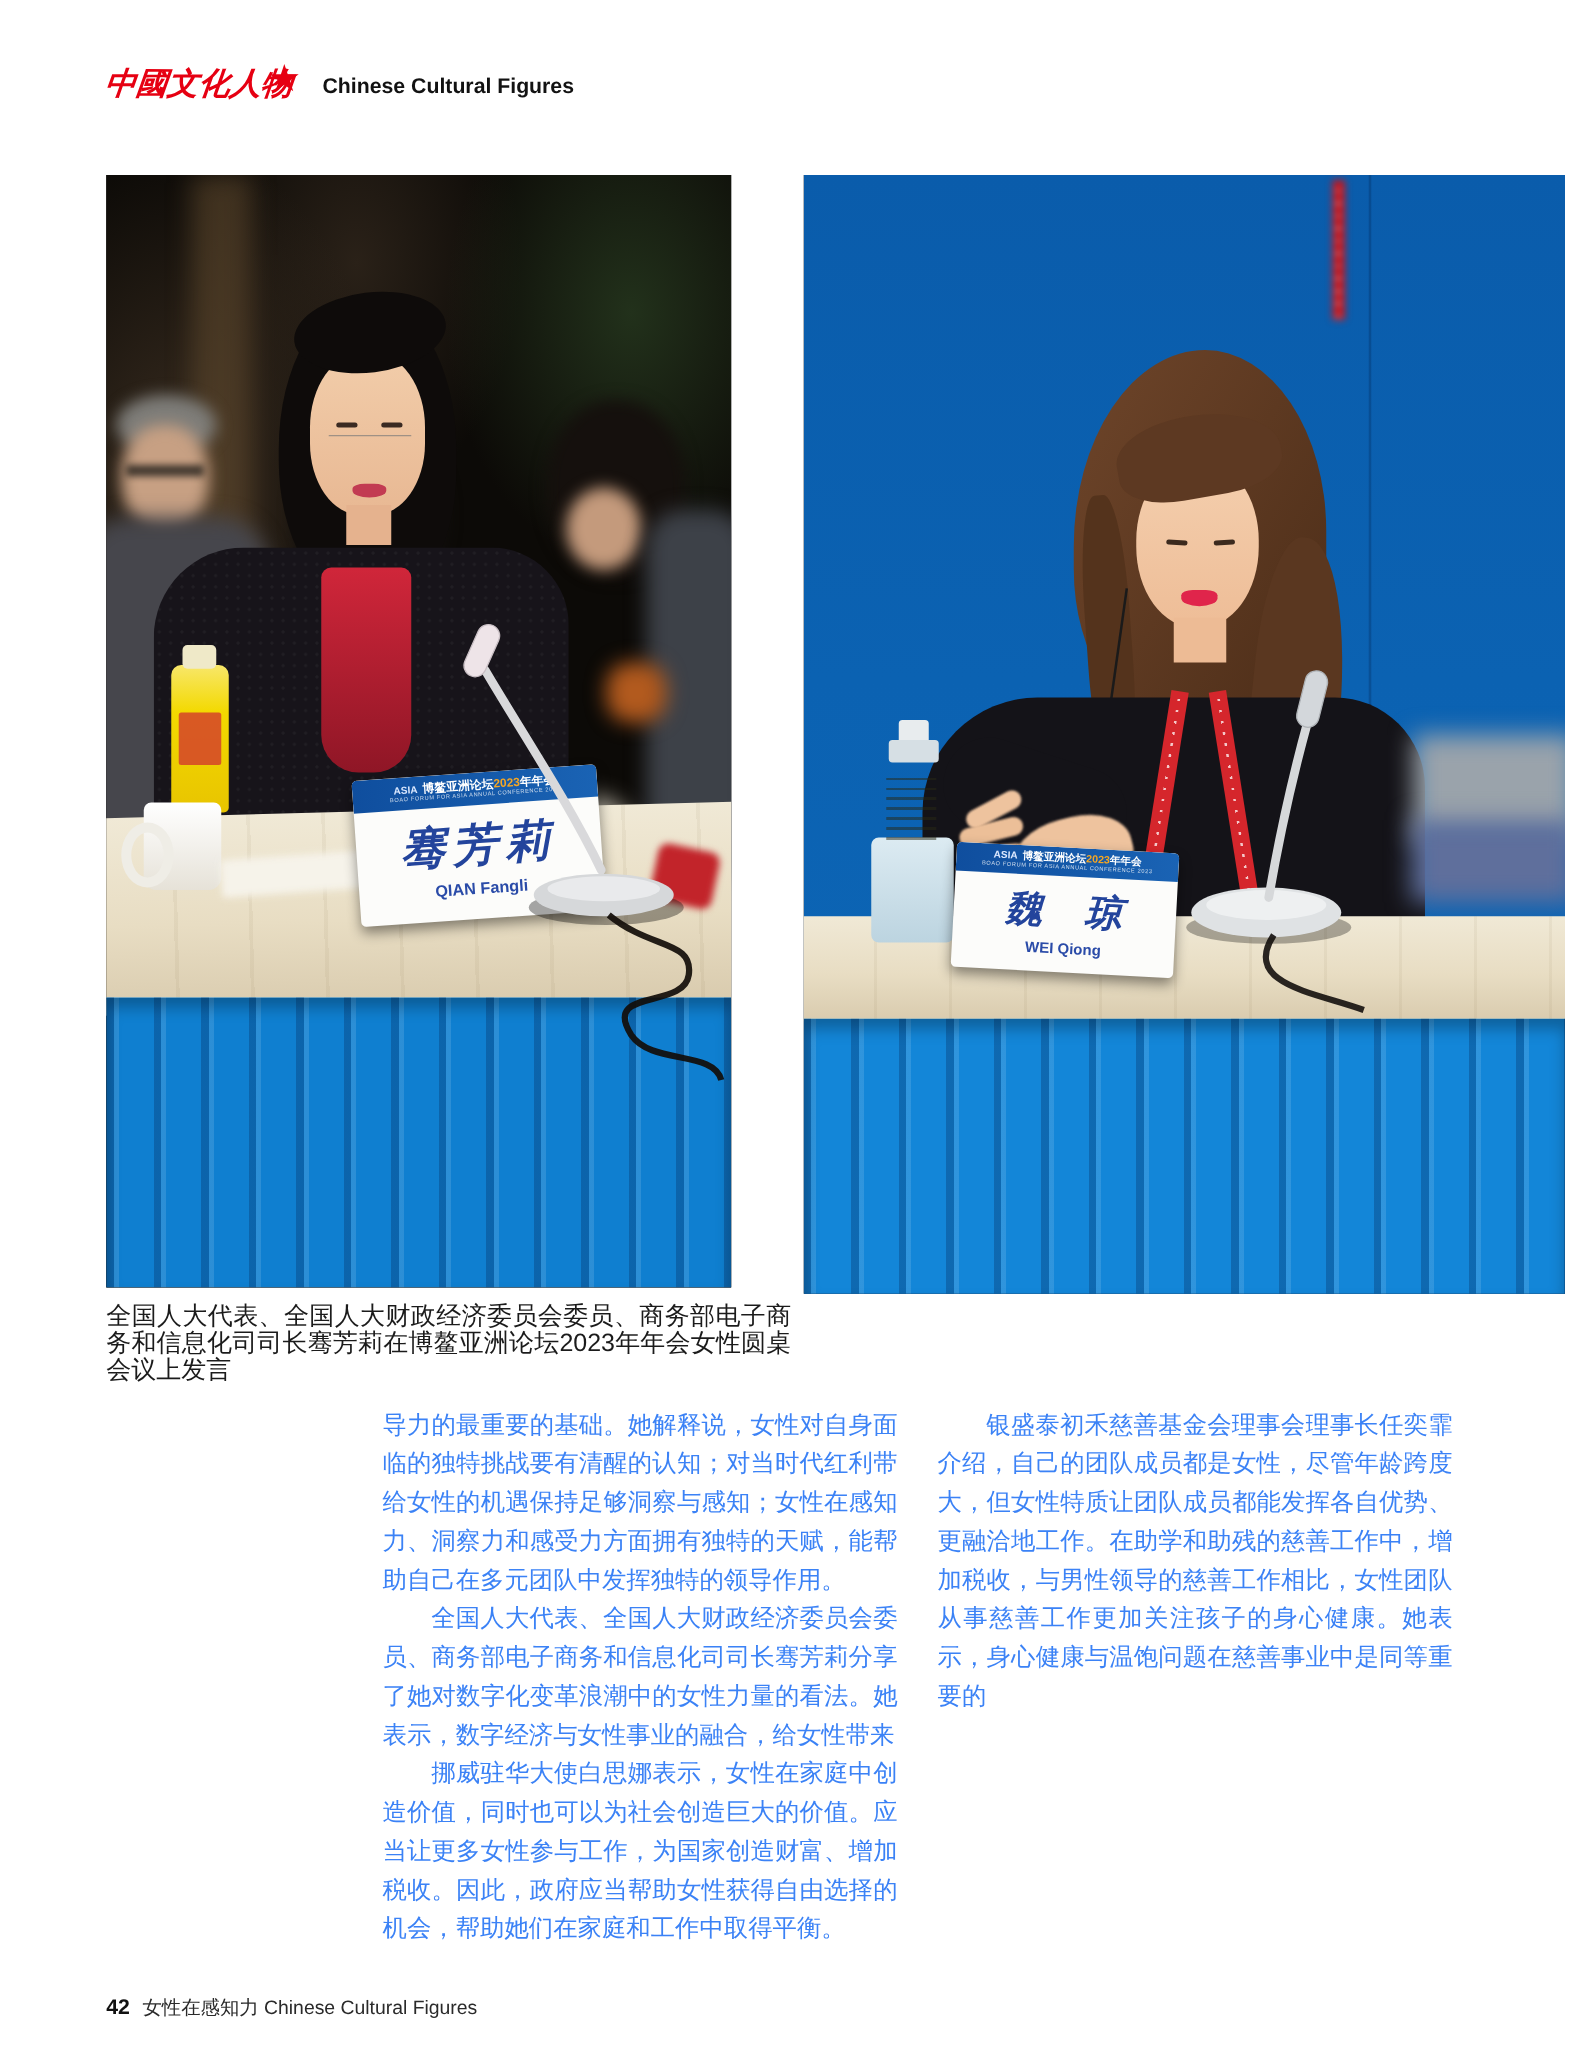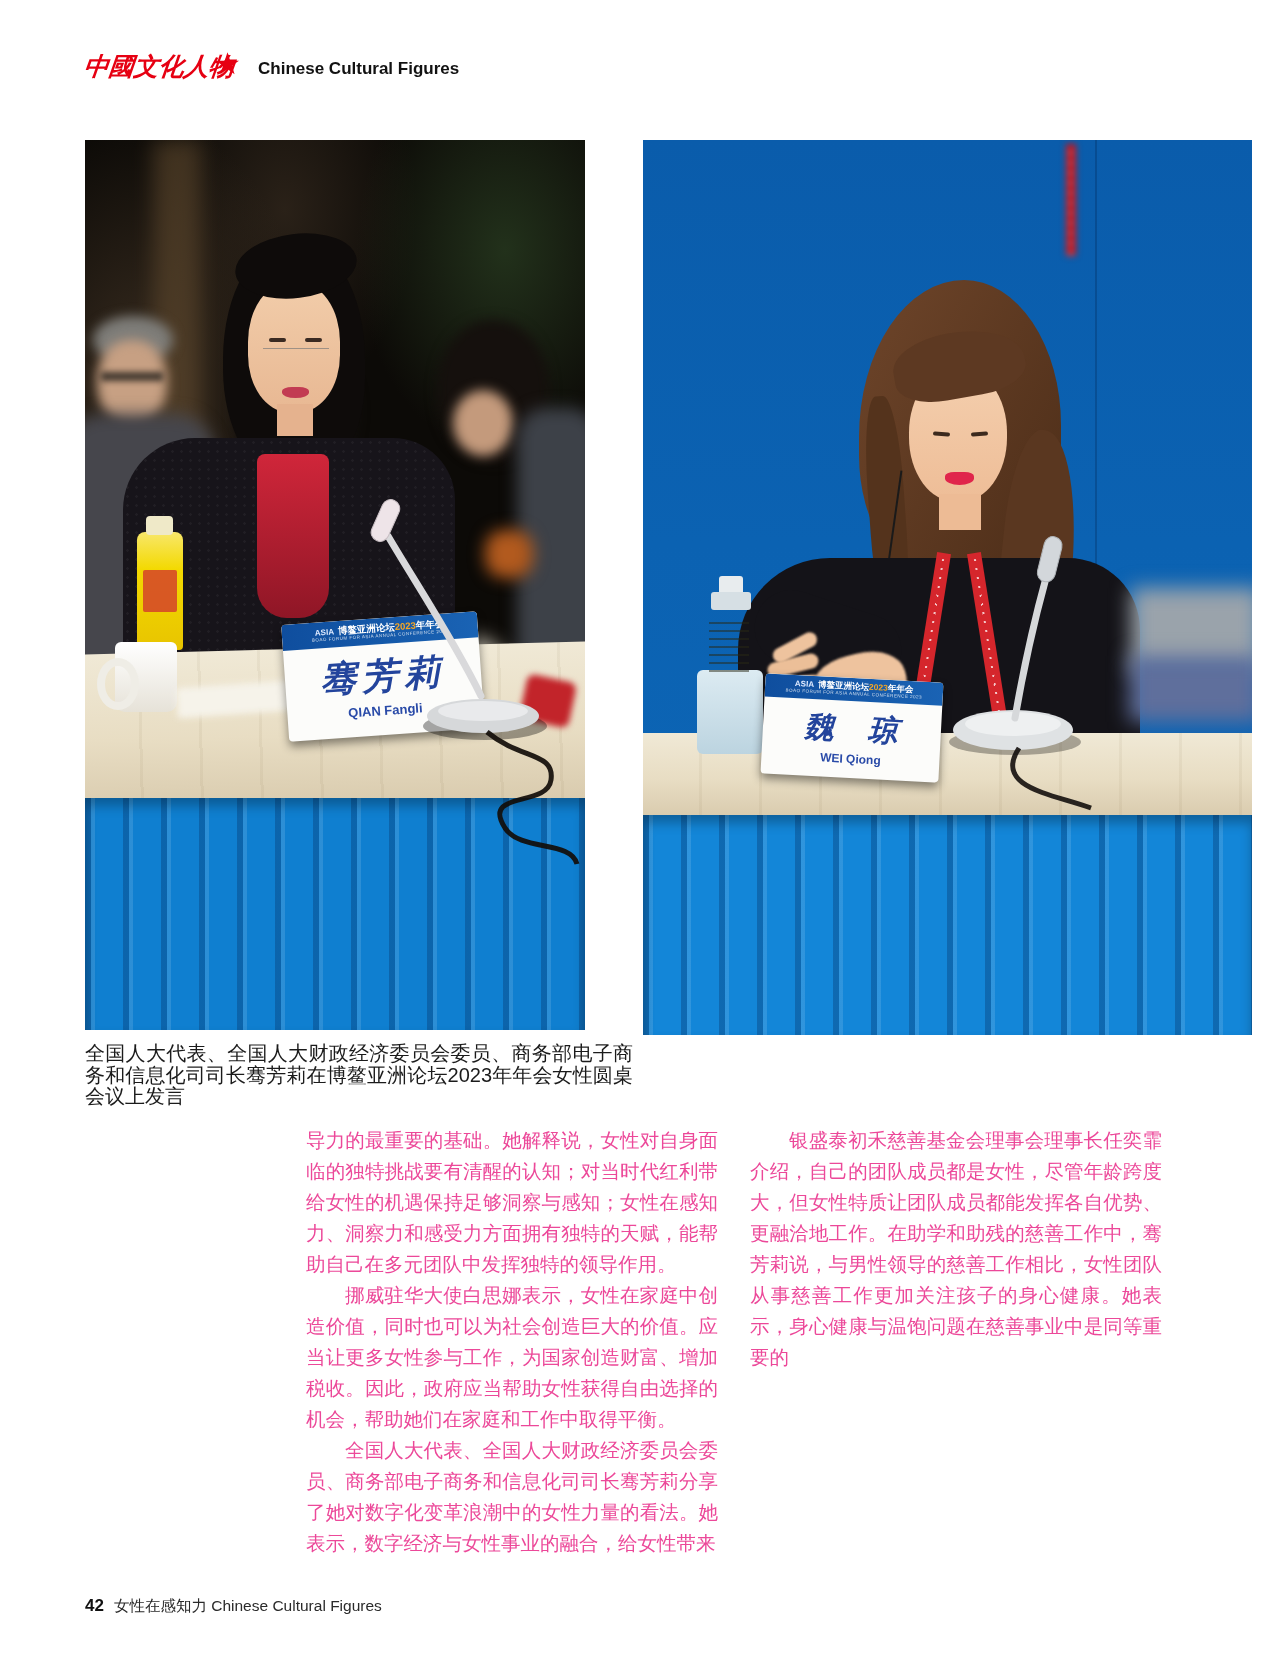--- a/index.html
+++ b/index.html
@@ -28,21 +28,21 @@
   .plate-year{color:#f5a623;}
   .plate-sub{font-size:4.5px;color:rgba(255,255,255,.78);letter-spacing:.5px;white-space:nowrap;}
   .plate-name{font-family:"DejaVu Serif",serif;font-weight:700;font-style:italic;color:#23449c;
               text-align:center;}
   .plate-name-en{color:#2a4ba8;text-align:center;font-weight:600;}
 
   
   .caption{font-size:20px;line-height:21.5px;color:#1b1b1b;text-align:justify;}
   #caption-left{left:85px;top:1043px;width:548px;}
   #caption-right{left:643px;top:1043px;width:560px;}
-  .col{width:412px;color:#ec4899;}
+  .col{width:412px;color:#3b82f6;}
   #col-left{left:306px;top:1125px;}
   #col-right{left:750px;top:1125px;}
   .col p{margin:0;font-size:19.5px;line-height:31px;text-align:justify;}
   .col p.indent{text-indent:2em;}
 
   
   #footer{left:85px;top:1596px;font-size:15.5px;color:#2a2a2a;}
   #footer .num{font-weight:800;font-size:17px;color:#111;margin-right:10px;}
 
   
@@ -186,25 +186,25 @@
           <rect x="-9" y="-30" width="18" height="46" rx="9" fill="#d3d7db" stroke="#aeb2b6"></rect>
         </g>
       <path d="M376 608 C 350 648, 410 654, 448 668" stroke="#14100d" stroke-width="5" fill="none" opacity=".9"></path>
     </svg>
   </div>
 
   <div id="caption-left" class="abs caption">全国人大代表、全国人大财政经济委员会委员、商务部电子商务和信息化司司长骞芳莉在博鳌亚洲论坛2023年年会女性圆桌会议上发言</div>
 
   <div id="col-left" class="abs col">
     <p>导力的最重要的基础。她解释说，女性对自身面临的独特挑战要有清醒的认知；对当时代红利带给女性的机遇保持足够洞察与感知；女性在感知力、洞察力和感受力方面拥有独特的天赋，能帮助自己在多元团队中发挥独特的领导作用。</p>
+    <p class="indent">全国人大代表、全国人大财政经济委员会委员、商务部电子商务和信息化司司长骞芳莉分享了她对数字化变革浪潮中的女性力量的看法。她表示，数字经济与女性事业的融合，给女性带来</p>
     <p class="indent">挪威驻华大使白思娜表示，女性在家庭中创造价值，同时也可以为社会创造巨大的价值。应当让更多女性参与工作，为国家创造财富、增加税收。因此，政府应当帮助女性获得自由选择的机会，帮助她们在家庭和工作中取得平衡。</p>
-    <p class="indent">全国人大代表、全国人大财政经济委员会委员、商务部电子商务和信息化司司长骞芳莉分享了她对数字化变革浪潮中的女性力量的看法。她表示，数字经济与女性事业的融合，给女性带来</p>
   </div>
   <div id="col-right" class="abs col">
-    <p class="indent">银盛泰初禾慈善基金会理事会理事长任奕霏介绍，自己的团队成员都是女性，尽管年龄跨度大，但女性特质让团队成员都能发挥各自优势、更融洽地工作。在助学和助残的慈善工作中，骞芳莉说，与男性领导的慈善工作相比，女性团队从事慈善工作更加关注孩子的身心健康。她表示，身心健康与温饱问题在慈善事业中是同等重要的</p>
+    <p class="indent">银盛泰初禾慈善基金会理事会理事长任奕霏介绍，自己的团队成员都是女性，尽管年龄跨度大，但女性特质让团队成员都能发挥各自优势、更融洽地工作。在助学和助残的慈善工作中，增加税收，与男性领导的慈善工作相比，女性团队从事慈善工作更加关注孩子的身心健康。她表示，身心健康与温饱问题在慈善事业中是同等重要的</p>
   </div>
 
   <div id="footer" class="abs">
     <span class="num">42</span><span>女性在感知力</span>
     <span>Chinese Cultural Figures</span>
   </div>
 
 </div>
 
 </body></html>

